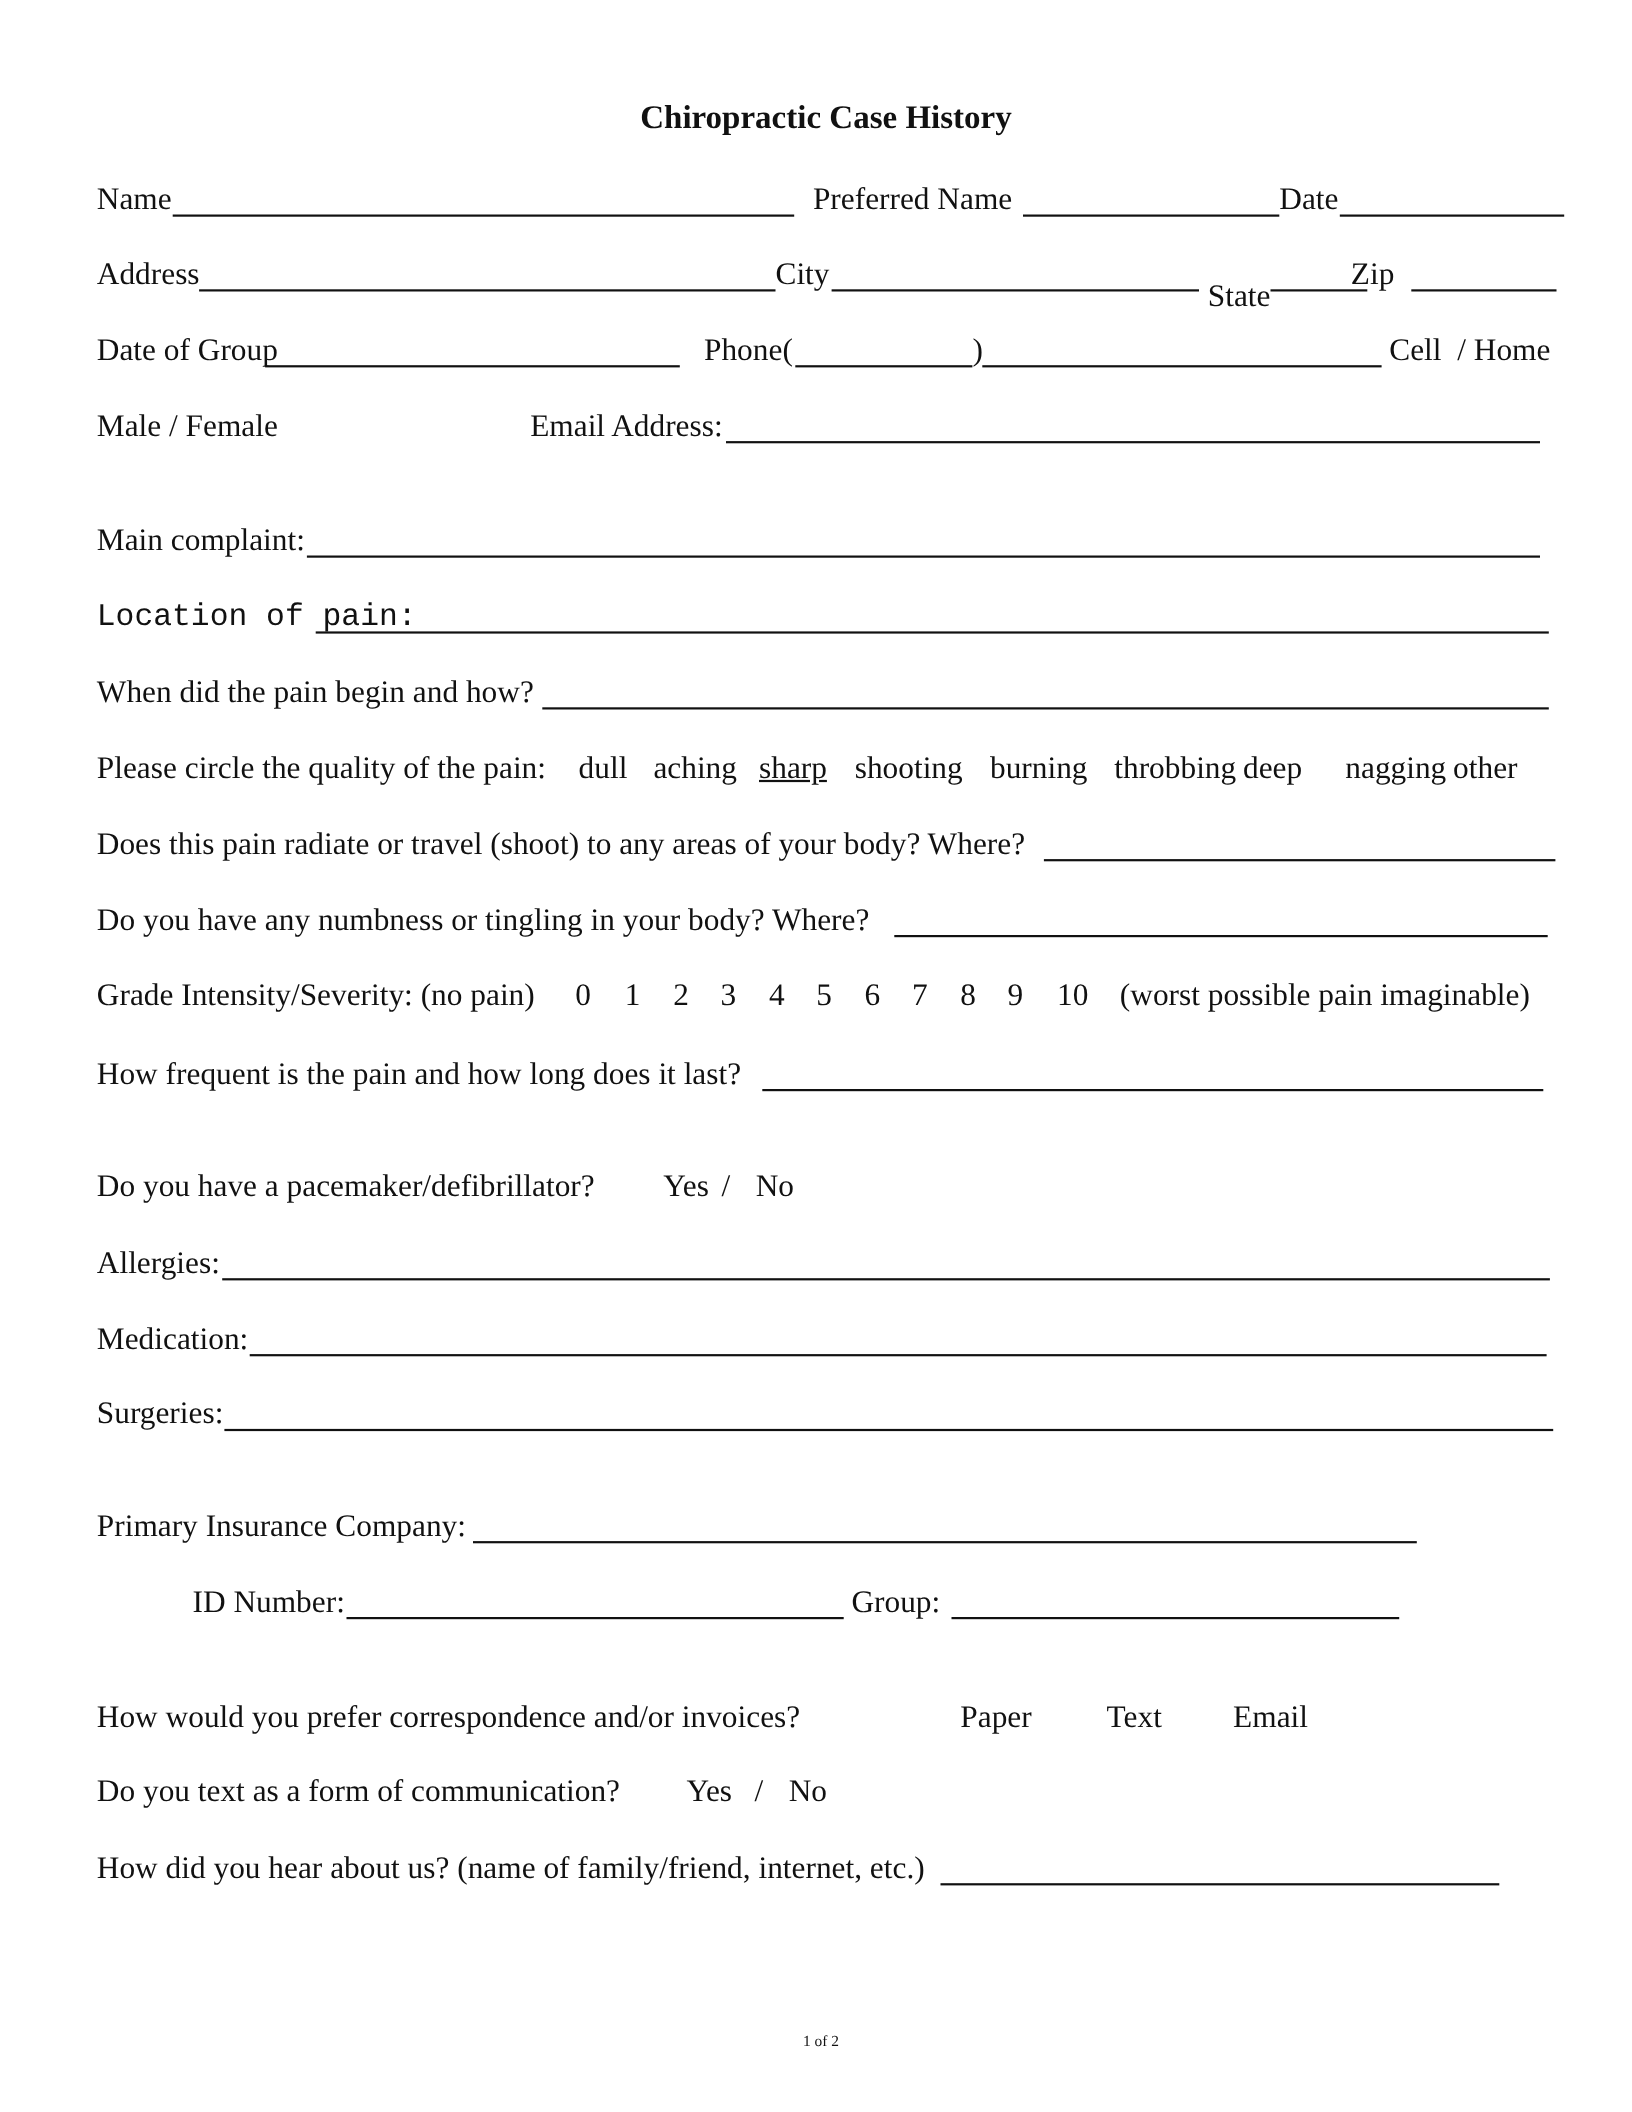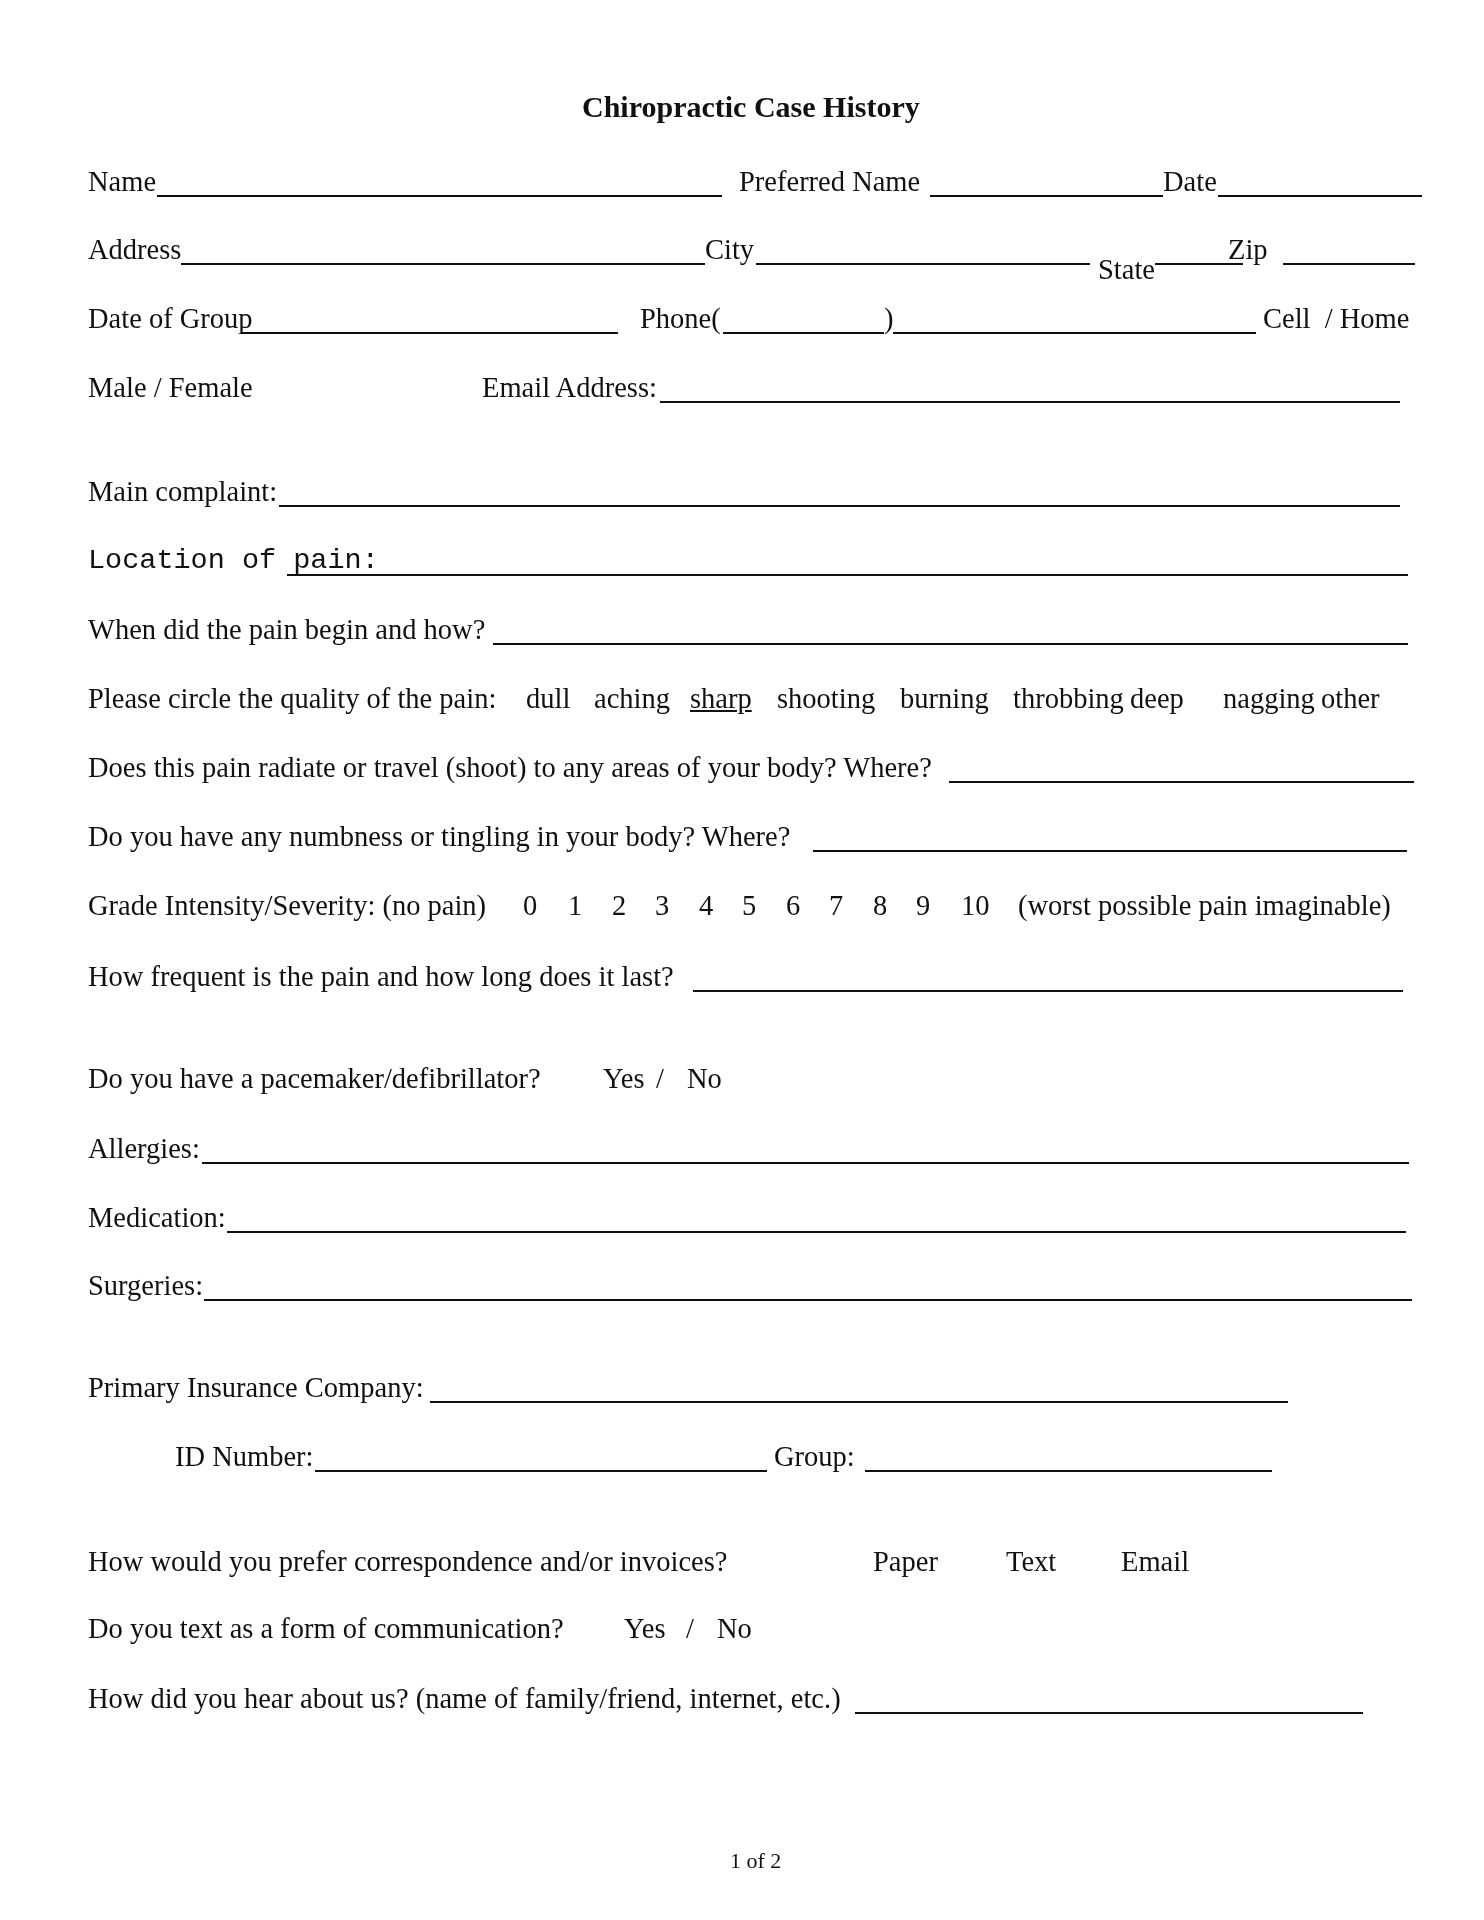--- a/index.html
+++ b/index.html
@@ -1,20 +1,20 @@
 <!DOCTYPE html>
 <html><head>
 <meta charset="utf-8">
 <style>
   html, body { margin: 0; padding: 0; background: #ffffff; }
   body { width: 1484px; height: 1920px; position: relative; overflow: hidden;
          font-family: "Liberation Serif", "DejaVu Serif", serif; color: #111111; }
   .t { position: absolute; font-size: 28.5px; line-height: 1; white-space: nowrap; }
   .title { position: absolute; font-size: 30px; font-weight: bold; line-height: 1; white-space: nowrap; }
-  .footer { position: absolute; font-size: 22px; line-height: 1; white-space: nowrap; text-align: right; }
+  .footer { position: absolute; font-size: 14px; line-height: 1; white-space: nowrap; text-align: right; }
   .ln { position: absolute; height: 0; border-bottom: 2px solid #111111; }
 </style>
 </head>
 <body>
 
 <div class="title" style="left:582px; top:92px;">Chiropractic Case History</div>
 
 <div class="t" style="left:88px; top:168px;">Name</div>
 <div class="ln" style="left:157px; width:565px; top:195px;"></div>
 <div class="t" style="left:739px; top:168px;">Preferred Name</div>

